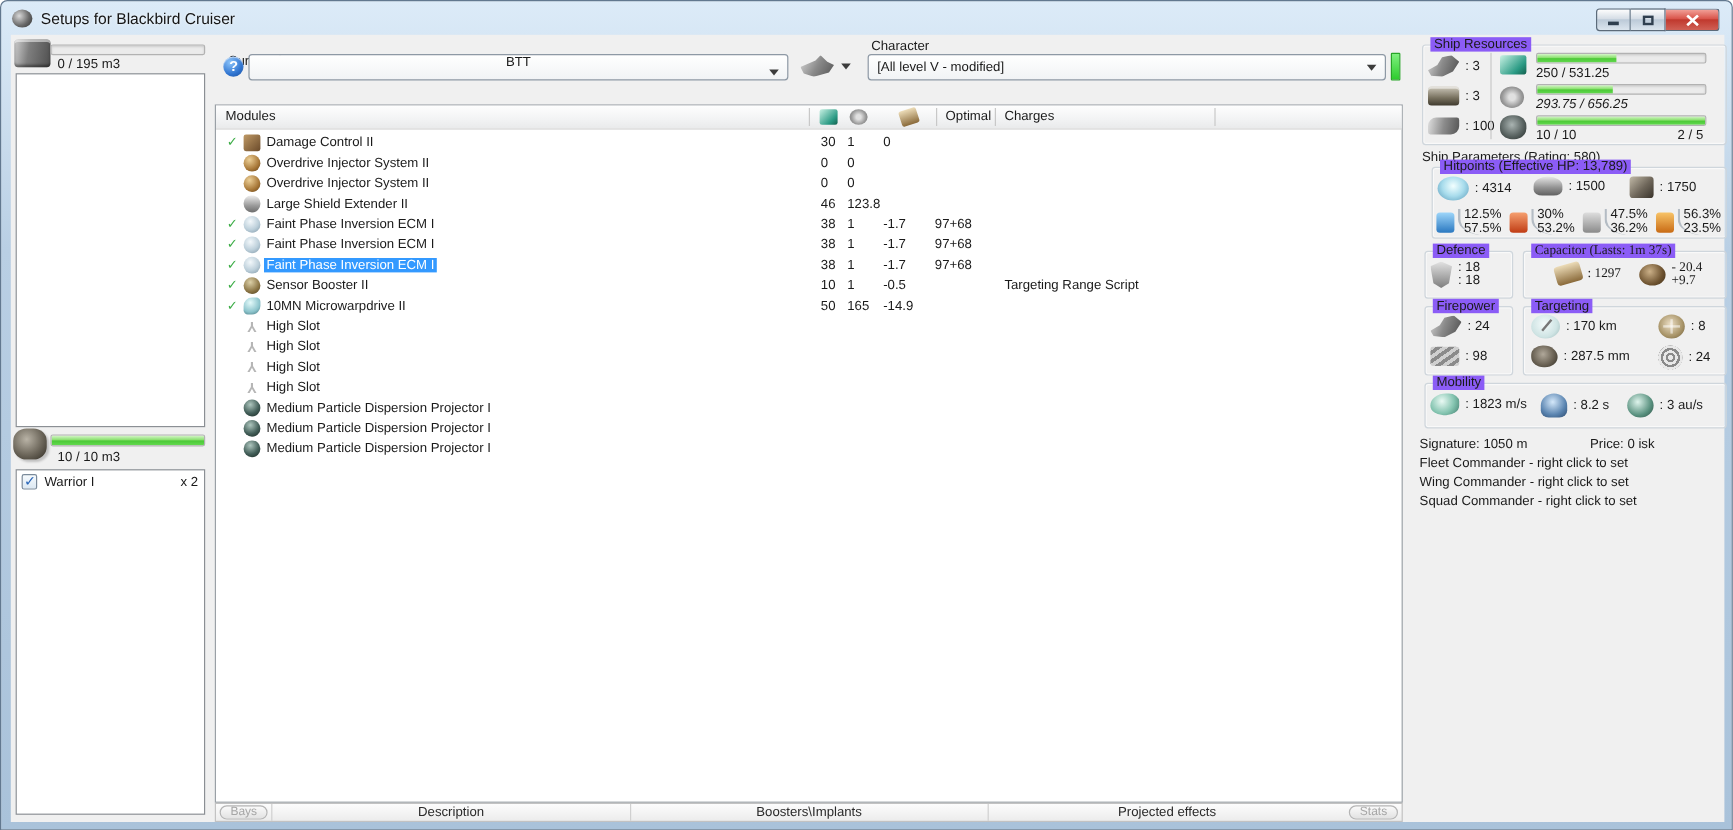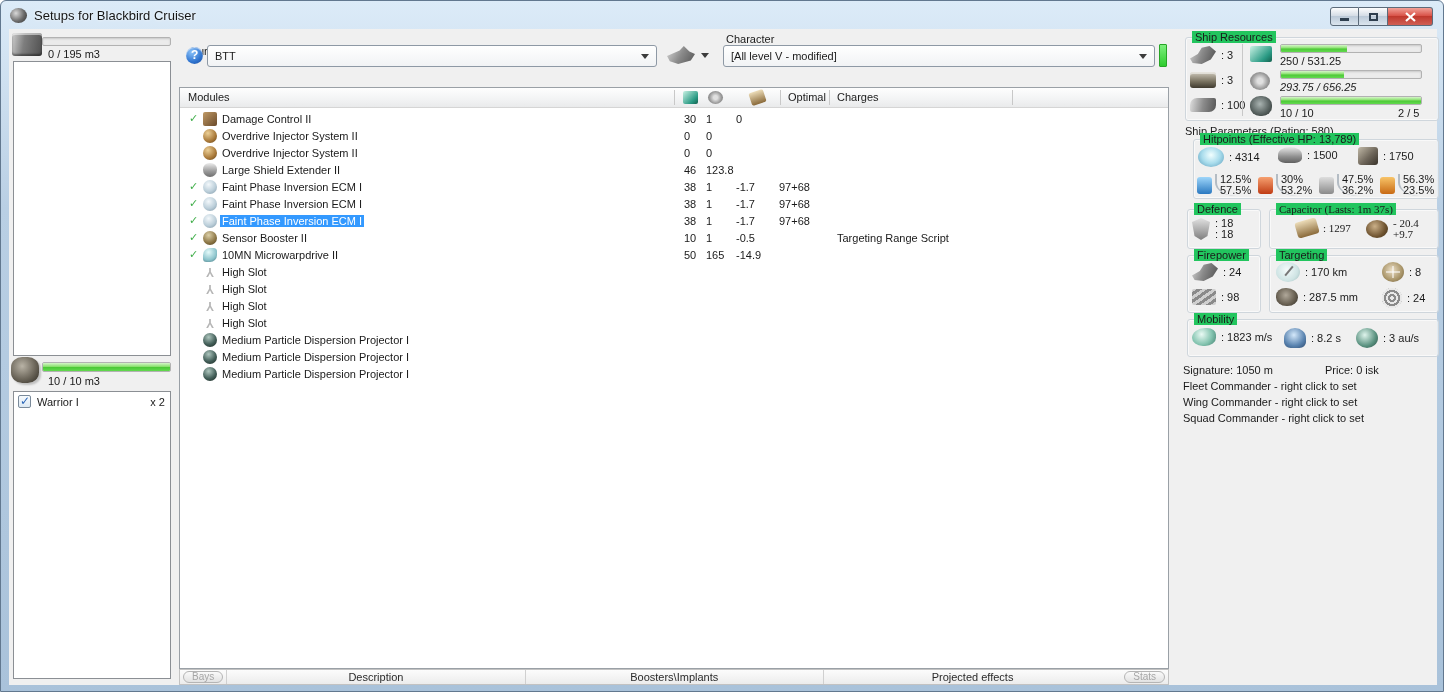--- a/index.html
+++ b/index.html
@@ -82,21 +82,21 @@
   .i-cap  { background:linear-gradient(#ecdcb8,#8a6a3a); transform:rotate(-18deg); }
 
   
   .bottom-bar { position:absolute; left:170px; top:640px; width:990px; height:16px; background:linear-gradient(#fcfcfc,#ececec); border:1px solid #c2c2c2; display:flex; align-items:center; }
   .bb-btn { height:12px; border:1px solid #b5b5b5; border-radius:6px; background:linear-gradient(#fafafa,#e2e2e2); color:#a6a6a6; font-size:10px; line-height:10px; padding:0 8px; margin:0 3px; }
   .bb-sec { flex:1; text-align:center; border-left:1px solid #d0d0d0; height:100%; line-height:15px; color:#2a2a2a; }
   .bb-sec:last-of-type { border-right:1px solid #d0d0d0; }
 
   
   .groupbox { position:absolute; border:1px solid #cfd6dc; border-radius:3px; box-shadow:inset 0 0 0 1px rgba(255,255,255,.6); }
-  .gb-legend { position:absolute; top:-7px; left:6px; background:#22c55e; padding:0 3px; white-space:nowrap; }
+  .gb-legend { position:absolute; top:-7px; left:6px; background:#8b5cf6; padding:0 3px; white-space:nowrap; }
   .rp-text { position:absolute; white-space:nowrap; }
 
   .ricon { flex:none; }
   .i-turret { width:26px; height:18px; background:linear-gradient(110deg,#d6d6d6,#8a8a8a 45%,#4e4e4e); clip-path:polygon(0 70%, 30% 45%, 45% 10%, 75% 0, 100% 30%, 80% 75%, 45% 100%, 10% 95%); }
   .i-launcher { width:26px; height:16px; background:linear-gradient(#cfcabd,#77705e 60%,#3f3a2e); border-radius:3px; box-shadow:inset 0 2px 0 rgba(255,255,255,.5); }
   .i-calibration { width:26px; height:14px; background:linear-gradient(100deg,#e0e0e0,#8c8c8c 50%,#555); border-radius:7px 2px 7px 2px; }
   .i-dronebw { width:22px; height:20px; background:radial-gradient(circle at 45% 40%,#aab4b2,#5a6462 55%,#232a28); border-radius:45%; }
   .i-shieldhp { width:26px; height:20px; background:radial-gradient(ellipse at 50% 40%,#f2ffff,#a8dcec 50%,#5898b8); border-radius:50%; }
   .i-armorhp { width:24px; height:16px; background:linear-gradient(#e8e8e8,#909090 60%,#606060); border-radius:50% 50% 30% 30%; }
   .i-hullhp { width:20px; height:18px; background:linear-gradient(135deg,#c2baa8,#6e665a 55%,#38322a); border-radius:3px; }
@@ -167,21 +167,21 @@
     <div class="listbox" style="left:4px; top:362px; width:158px; height:288px;">
       <div class="drone-item">
         <span class="checkbox" data-checked="true"></span>
         <span>Warrior I</span>
         <span class="drone-qty">x 2</span>
       </div>
     </div>
 
     <div class="group-label" style="left:181px; top:4px;margin-top:12px;">Current Setup</div>
     <div class="help-icon" style="left:177px; top:18px;"></div>
-    <div class="combo" style="left:198px; top:16px; width:450px;">
+    <div class="combo" style="left:198px; top:16px; width:450px;flex-direction:column;">
       <span>BTT</span>
       <span class="caret"></span>
     </div>
     <div class="ship-icon" style="left:658px; top:17px;"></div>
     <div class="drop-caret" style="left:692px; top:24px;"></div>
 
     <div class="group-label" style="left:717px; top:4px;">Character</div>
     <div class="combo" style="left:714px; top:16px; width:432px;">
       <span>[All level V - modified]</span>
       <span class="caret"></span>

